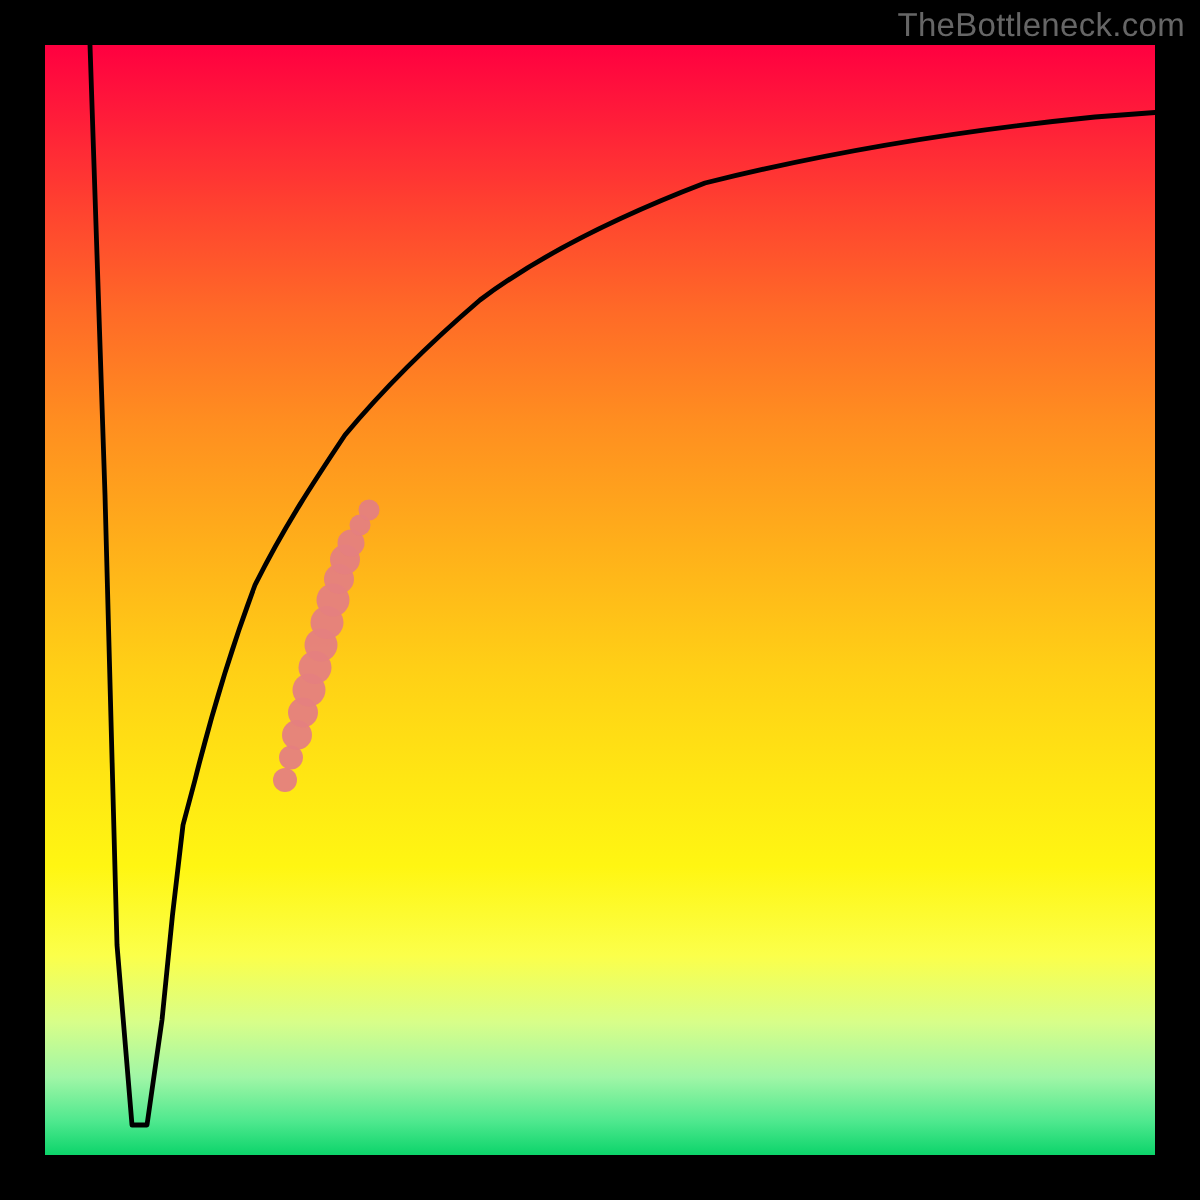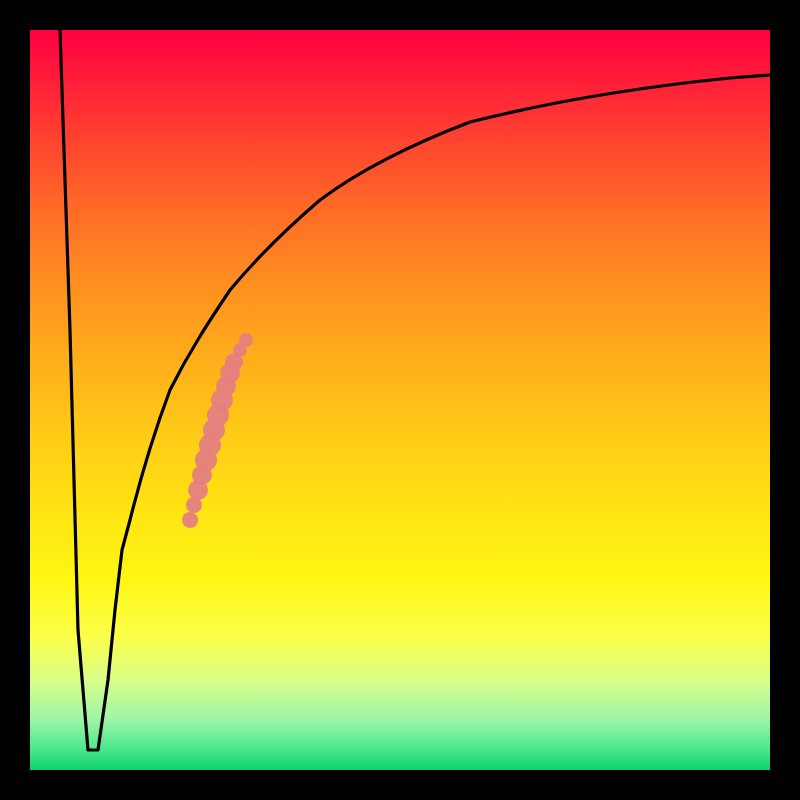--- a/index.html
+++ b/index.html
@@ -72,20 +72,21 @@
   .marker {
     fill: #e57f7f;
     opacity: 0.95;
   }
 </style>
 </head>
 <body>
 
 <div class="frame">
 
+  <div class="watermark">TheBottleneck.com</div>
 
   <div class="plot">
     <div class="gradient"></div>
 
     <svg class="curve-svg" viewBox="0 0 740 740" preserveAspectRatio="none">
 
       <path class="curve-path" d="M 30 0
                L 40 300
                L 48 600
                L 58 720

